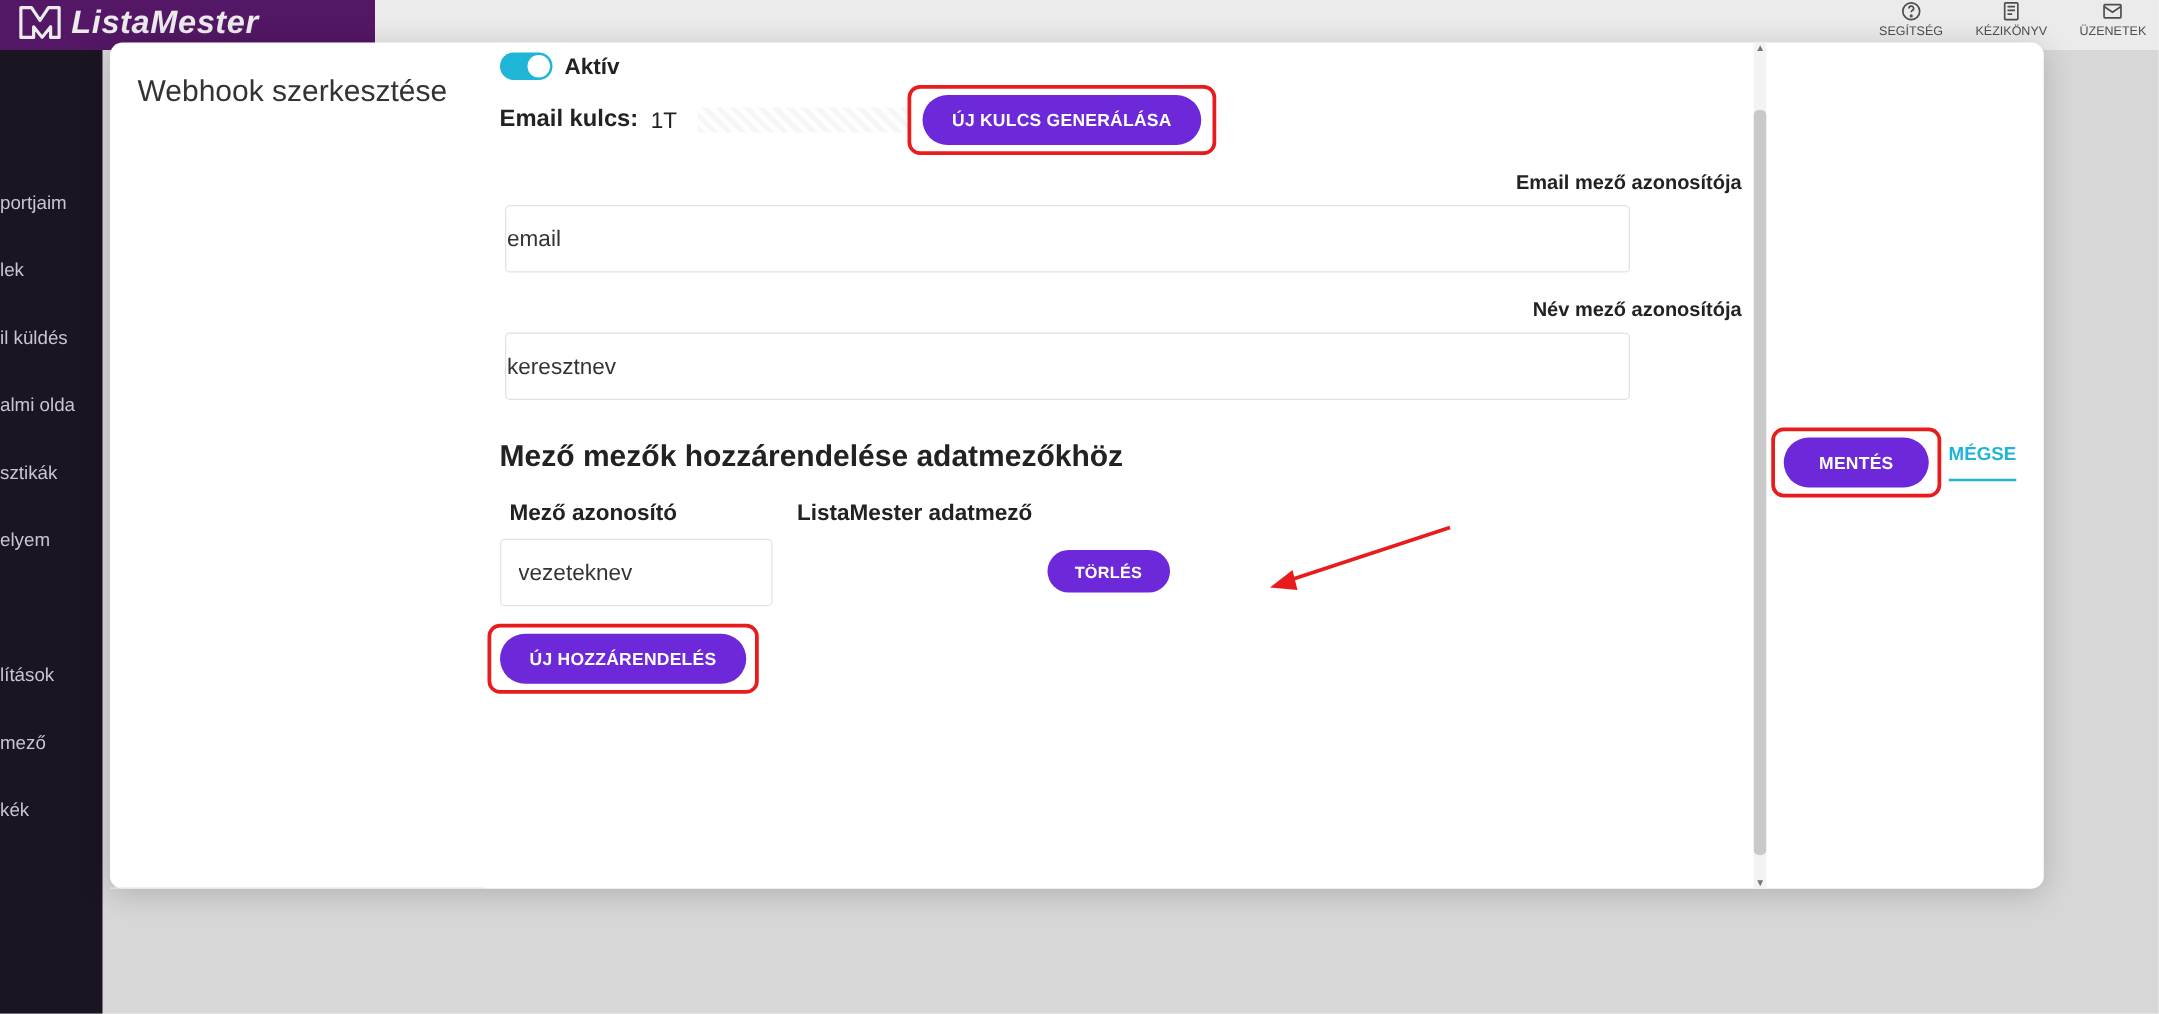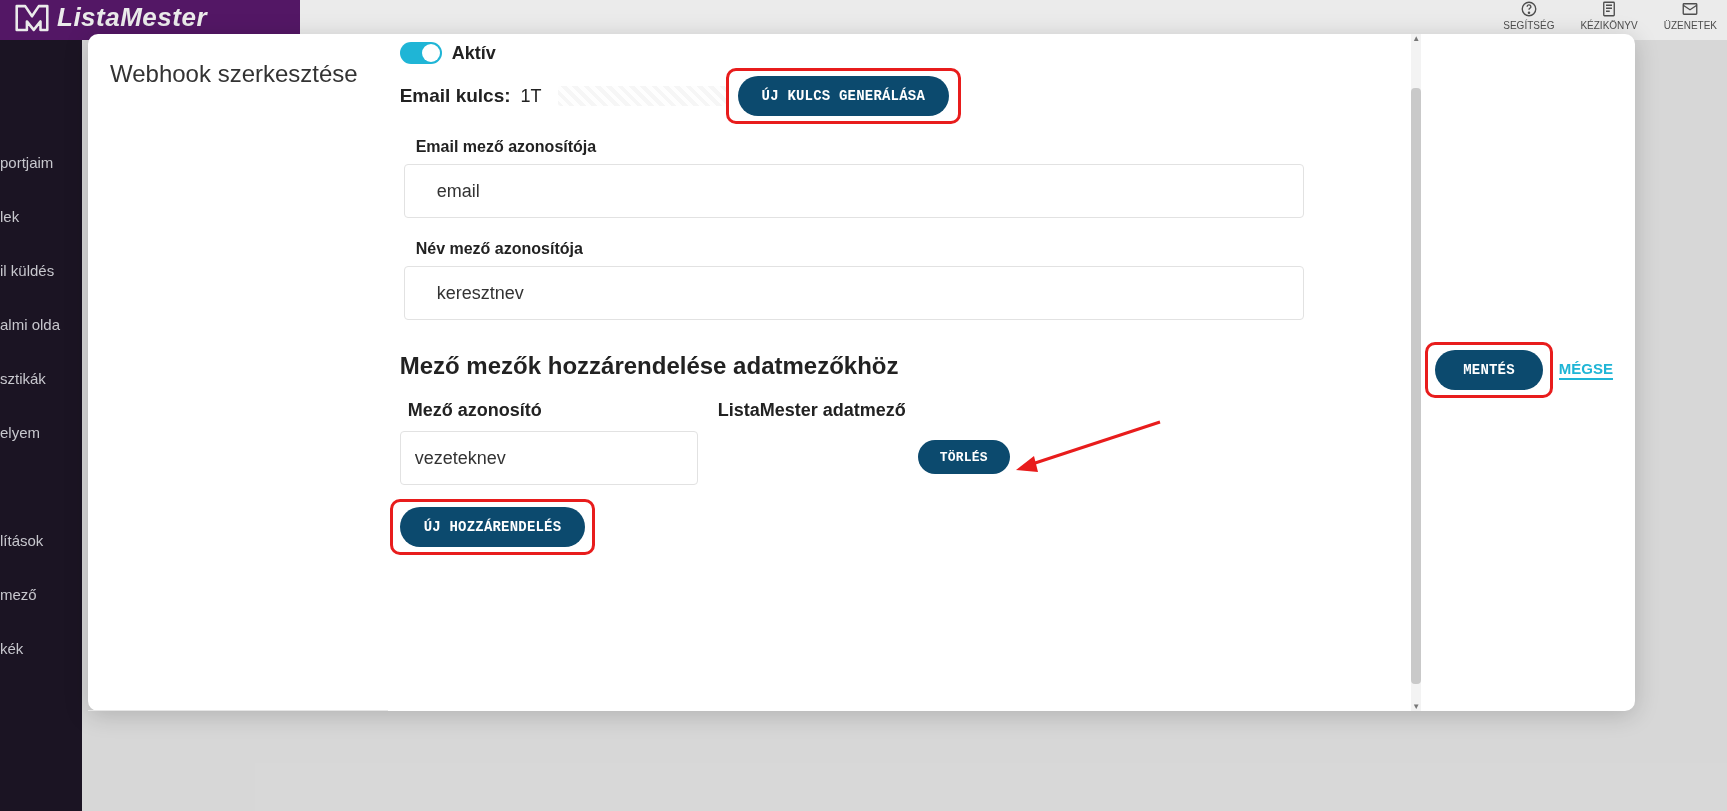--- a/index.html
+++ b/index.html
@@ -171,32 +171,31 @@
     width: 170px; height: 20px;
     background: repeating-linear-gradient(45deg, #f6f6f6, #f6f6f6 4px, #fefefe 4px, #fefefe 8px);
     border-radius: 3px;
     filter: blur(0.5px);
   }
 
   .btn {
     display: inline-flex;
     align-items: center;
     justify-content: center;
-    background: #0c4a6e;
+    background: #6d28d9;
     color: #fff;
     font-weight: 700;
     border: none;
     border-radius: 22px;
     padding: 0 24px;
     height: 40px;
     font-size: 14px;
     letter-spacing: 0.2px;
     cursor: pointer;
     text-transform: uppercase;
-    font-family: Liberation Mono, monospace;
   }
   .btn-sm {
     height: 34px;
     padding: 0 22px;
     font-size: 13px;
   }
 
   
   .hl {
     position: absolute;
@@ -206,28 +205,29 @@
   }
 
   
   .field-label {
     font-weight: 700;
     color: #222;
     font-size: 16px;
     margin-top: 22px;
     margin-bottom: 8px;
     margin-left: 16px;
+    text-align: right;
   }
   .field-input {
     width: 900px;
     margin-left: 4px;
     height: 54px;
     border: 1px solid #e2e2e2;
     border-radius: 4px;
-    padding: 0 32px;
+    padding: 0 1px;
     font-size: 18px;
     color: #333;
     background: #fff;
   }
 
   .section-heading {
     font-weight: 800;
     font-size: 24px;
     color: #222;
     margin-top: 32px;
@@ -254,21 +254,21 @@
   }
   .map-input {
     height: 54px;
     border: 1px solid #e2e2e2;
     border-radius: 4px;
     padding: 0 14px;
     font-size: 18px;
     color: #333;
     background: #fff;
   }
-  .map-input.a { width: 298px; }
+  .map-input.a { width: 218px; }
   .map-select-wrap {
     position: relative;
   }
   .map-input.b { width: 340px; padding-right: 36px; }
   .map-select-arrow {
     position: absolute;
     right: 12px;
     top: 50%;
     transform: translateY(-50%);
     color: #1fb5d6;
@@ -291,21 +291,21 @@
     gap: 16px;
     padding: 16px 22px 22px 12px;
     position: relative;
   }
   .link-cancel {
     color: #1fb5d6;
     font-weight: 700;
     text-transform: uppercase;
     font-size: 15px;
     border-bottom: 2px solid #1fb5d6;
-    padding-bottom: 1px;
+    padding-bottom: 11px;
     cursor: pointer;
   }
 
   .scroll-indicator {
     position: absolute;
     right: 2px;
     top: 0;
     bottom: 0;
     width: 10px;
     background: #f3f3f3;

